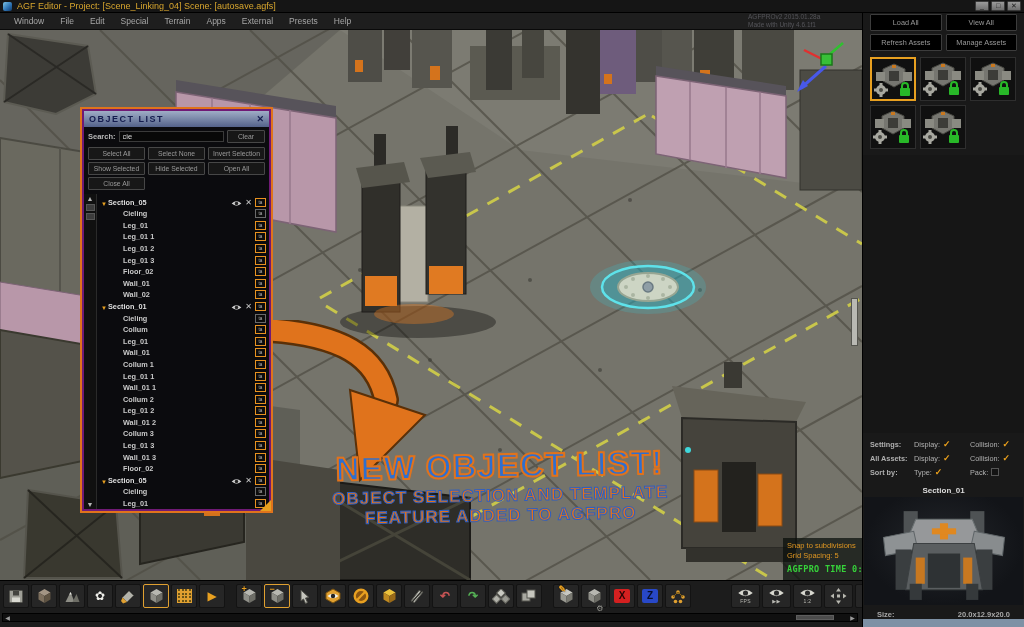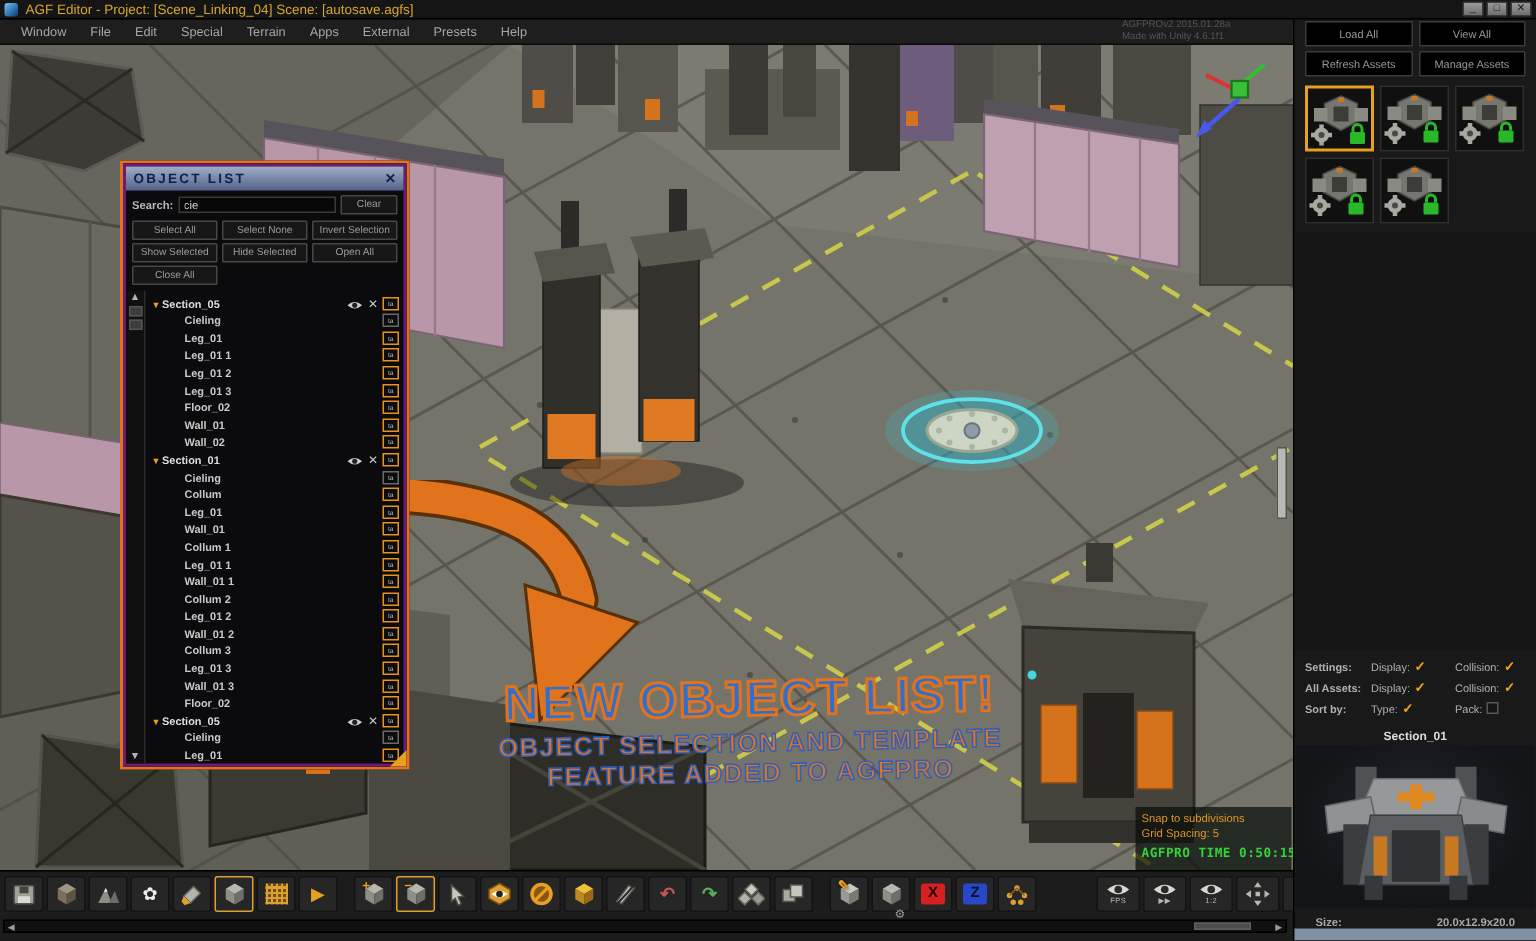--- a/index.html
+++ b/index.html
@@ -17,21 +17,21 @@
   
   .menu-bar { position:absolute; left:0; top:13px; width:862px; height:17px; background:#1e1e1e; border-bottom:1px solid #0a0a0a; display:flex; align-items:center; padding-left:14px; gap:16px; z-index:30; }
   .menu-item { font-size:8.5px; color:#a6a6a6; }
   .version-lines { position:absolute; right:10px; top:1px; text-align:left; }
   .version-lines div { font-size:6.5px; color:#55555a; line-height:8px; }
 
   
   .viewport { position:absolute; left:0; top:30px; width:862px; height:550px; background:#6f6e65; overflow:hidden; box-shadow:inset 0 0 110px rgba(0,0,0,.5); }
   .viewport svg.scene { position:absolute; left:0; top:0; }
 
-  .hud-box { position:absolute; left:757px; top:508px; width:104px; height:46px; background:rgba(8,14,10,.72); padding:3px 4px; }
+  .hud-box { position:absolute; left:783px; top:508px; width:104px; height:46px; background:rgba(8,14,10,.72); padding:3px 4px; }
   .hud-line { font-size:7.5px; color:#df9622; line-height:10px; white-space:nowrap; }
   .hud-build { font-family:"DejaVu Sans Mono", monospace; font-size:8.5px; font-weight:bold; color:#36d23a; letter-spacing:.3px; margin-top:3px; white-space:nowrap; }
 
   .promo { position:absolute; left:300px; top:418px; width:400px; text-align:center; transform:rotate(-1.2deg); pointer-events:none; }
   .promo-line1 { font-size:33px; font-weight:bold; letter-spacing:1px; color:#2e6fd0; -webkit-text-stroke:2px #e0731c; text-shadow:0 0 2px #e0731c; line-height:36px; }
   .promo-line2 { font-size:17px; font-weight:bold; letter-spacing:1px; color:#e0731c; -webkit-text-stroke:1px #2e5fc0; line-height:20px; margin-top:2px; }
   .promo-line3 { font-size:17px; font-weight:bold; letter-spacing:1px; color:#e0731c; -webkit-text-stroke:1px #2e5fc0; line-height:20px; }
 
   .arrow-svg { position:absolute; left:255px; top:290px; pointer-events:none; }
   .vscroll { position:absolute; left:851px; top:268px; width:7px; height:48px; background:#b9b9b3; border:1px solid #55554f; }

